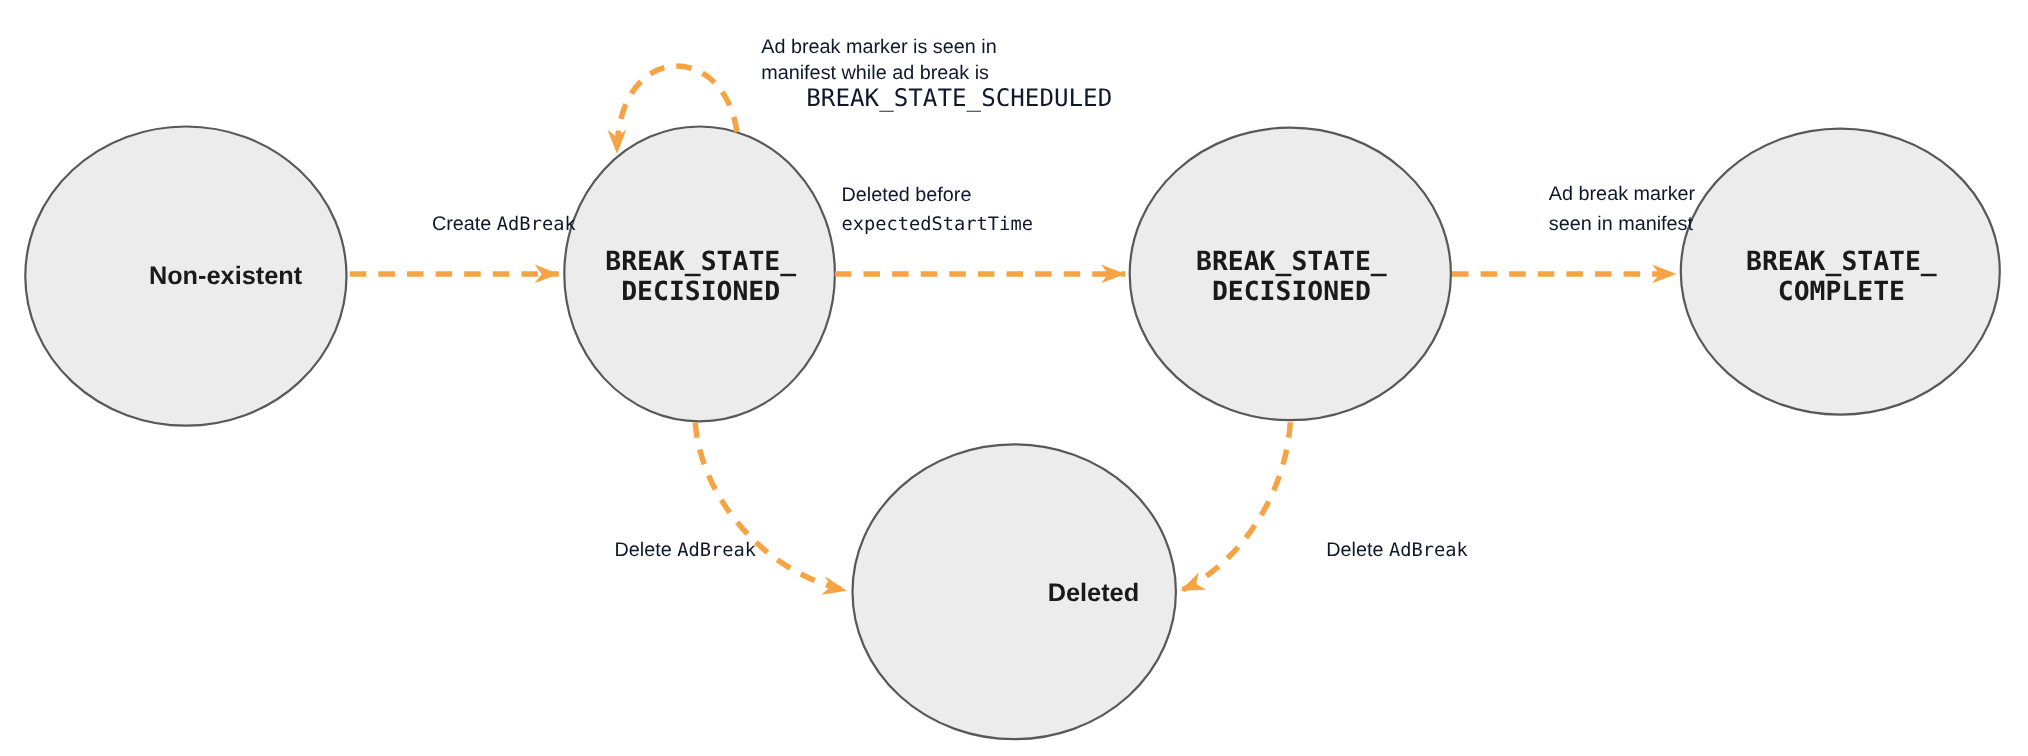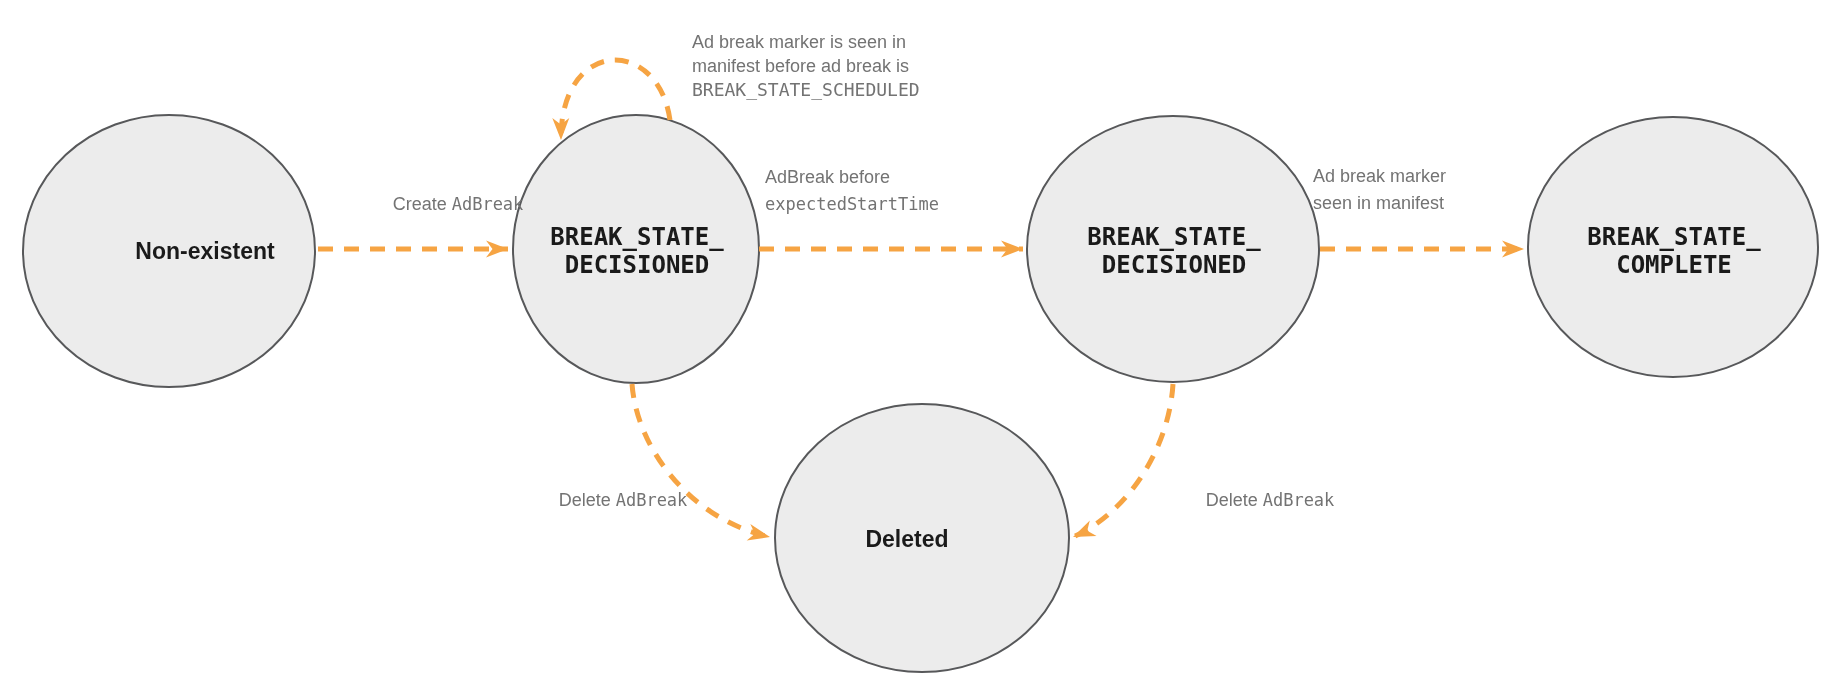--- a/index.html
+++ b/index.html
@@ -35,31 +35,32 @@
     line-height: 28px;
   }
   .node-label .line { display: block; }
 
   
   .edge-label {
     position: absolute;
     font-size: 18px;
     line-height: 24px;
     white-space: nowrap;
-    color: #737373;
+    color: #0f172a;
   }
   .edge-label.center { transform: translate(-50%, -50%); text-align: center; margin-left: 45px; }
   .edge-label .line { display: block; }
   .mono {
     font-family: "DejaVu Sans Mono", monospace;
     font-size: 17px;
   }
   .mono-19 {
     font-family: "DejaVu Sans Mono", monospace;
-    font-size: 18px;
+    font-size: 22px;
+    margin-left: 41px;
   }
   .lh27 { line-height: 27px; }
   .lh235 { line-height: 23.5px; }
 </style>
 </head>
 <body>
 
 <div class="stage">
 
   <svg width="1844" height="687" viewBox="0 0 1844 687">
@@ -95,40 +96,40 @@
   <div class="node-label mono" style="left:1174px; top:251px;">
     <span class="line">BREAK_STATE_</span>
     <span class="line">DECISIONED</span>
   </div>
 
   <div class="node-label mono" style="left:1674px; top:251px;">
     <span class="line">BREAK_STATE_</span>
     <span class="line">COMPLETE</span>
   </div>
 
-  <div class="node-label sans" style="left:871px; top:539px;text-align:center;">
+  <div class="node-label sans" style="left:958px; top:539px;text-align:center;">
     <span>Deleted</span>
   </div>
 
   <div class="edge-label center" style="left:413px; top:204px;">
     <span>Create </span><span class="mono">AdBreak</span>
   </div>
 
   <div class="edge-label lh235" style="left:692px; top:31px;">
     <span class="line">Ad break marker is seen in</span>
-    <span class="line">manifest before ad break is</span>
+    <span class="line">manifest while ad break is</span>
     <span class="line mono-19">BREAK_STATE_SCHEDULED</span>
   </div>
 
   <div class="edge-label lh27" style="left:765px; top:164px;">
-    <span class="line">AdBreak before</span>
+    <span class="line">Deleted before</span>
     <span class="line mono">expectedStartTime</span>
   </div>
 
-  <div class="edge-label lh27" style="left:1313px; top:163px;">
+  <div class="edge-label lh27" style="left:1408px; top:163px;">
     <span class="line">Ad break marker</span>
     <span class="line">seen in manifest</span>
   </div>
 
   <div class="edge-label center" style="left:578px; top:500px;">
     <span>Delete </span><span class="mono">AdBreak</span>
   </div>
 
   <div class="edge-label center" style="left:1225px; top:500px;">
     <span>Delete </span><span class="mono">AdBreak</span>

